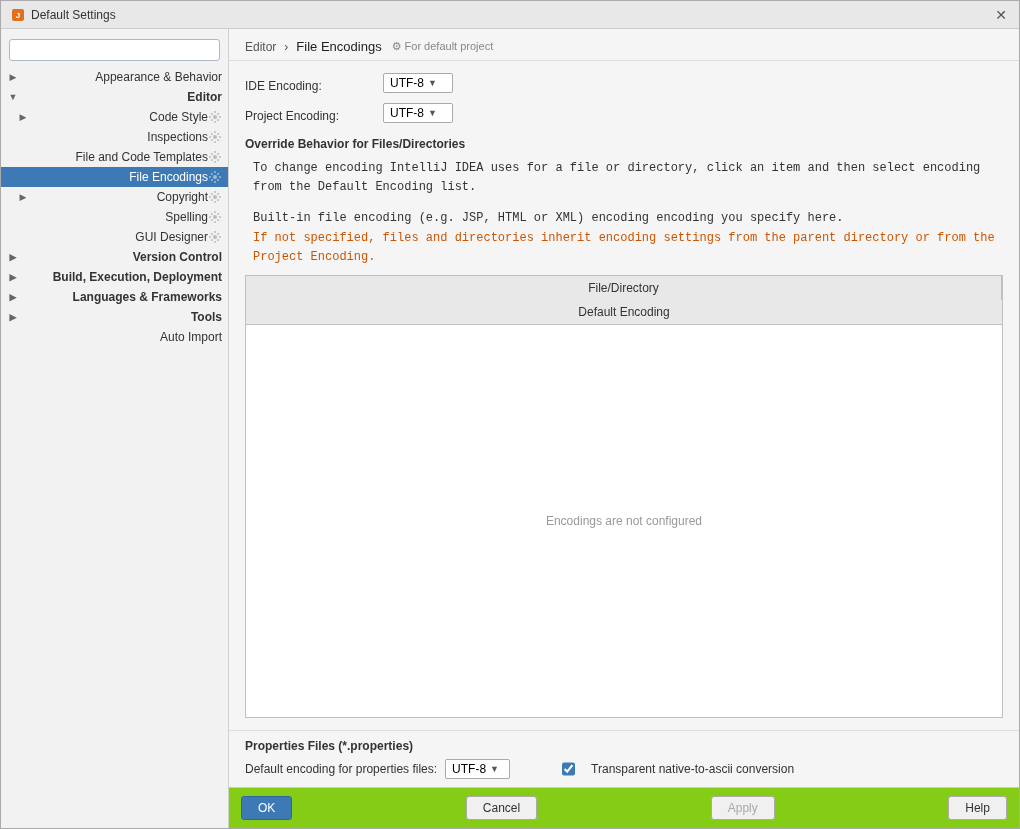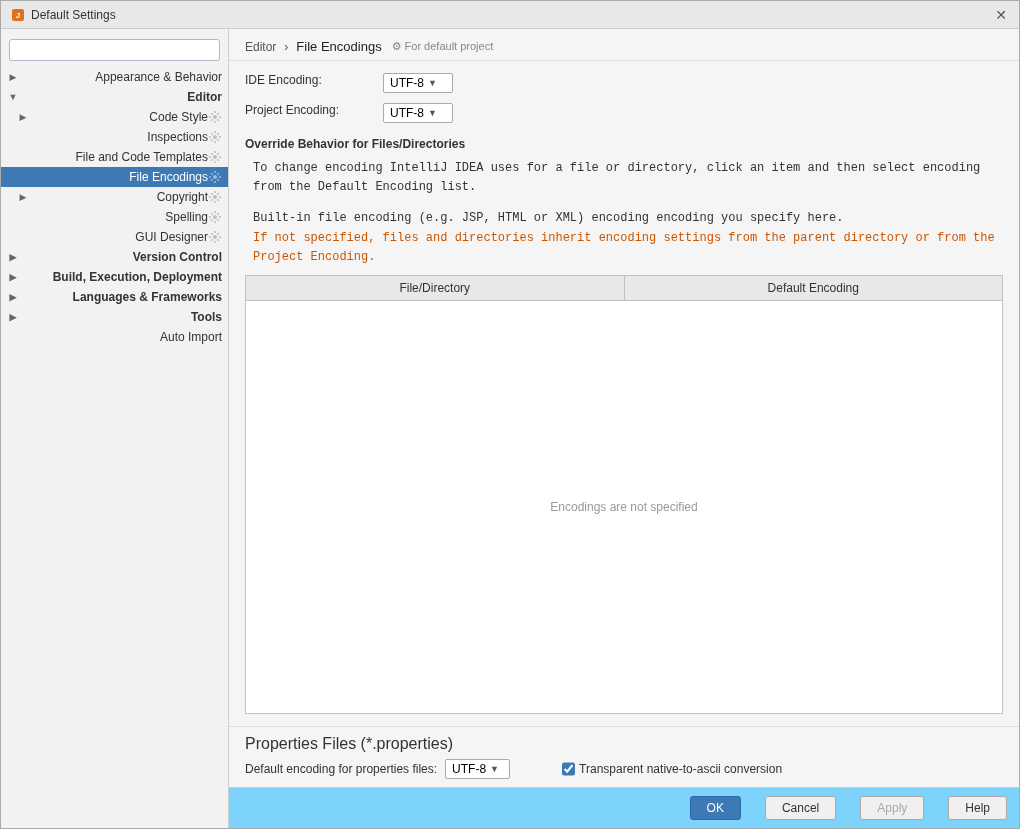--- a/index.html
+++ b/index.html
@@ -153,21 +153,21 @@
     .panel-body {
       flex: 1;
       padding: 12px 16px;
       display: flex;
       flex-direction: column;
       gap: 8px;
       overflow-y: auto;
     }
     .field-row {
       display: flex;
-      align-items: flex-start;
+      align-items: flex-end;
       gap: 8px;
       margin-bottom: 2px;
     }
     .field-label {
       font-size: 12px;
       color: #333;
       width: 130px;
     }
     .dropdown {
       background: white;
@@ -206,20 +206,21 @@
       border: 1px solid #c0c0c0;
       background: white;
       display: flex;
       flex-direction: column;
       min-height: 300px;
     }
     .table-header {
       display: flex;
       background: #e8e8e8;
       border-bottom: 1px solid #c0c0c0;
+      flex-direction: column;
     }
     .th {
       flex: 1;
       padding: 5px 8px;
       font-size: 12px;
       color: #333;
       border-right: 1px solid #c0c0c0;
       text-align: center;
     }
     .th:last-child {
@@ -232,22 +233,22 @@
       justify-content: center;
       color: #999;
       font-size: 12px;
     }
     .properties-section {
       border-top: 1px solid #ddd;
       padding: 8px 16px;
       background: #f5f5f5;
     }
     .properties-title {
-      font-size: 16px;
-      font-weight: normal;
+      font-size: 12px;
+      font-weight: bold;
       color: #333;
       margin-bottom: 6px;
     }
     .properties-row {
       display: flex;
       align-items: center;
       gap: 8px;
     }
     .properties-label {
       font-size: 12px;
@@ -260,38 +261,38 @@
       padding: 2px 6px;
       font-size: 12px;
       cursor: pointer;
       display: flex;
       align-items: center;
       gap: 4px;
       min-width: 65px;
     }
     .checkbox-row {
       display: flex;
-      gap: 4px;
+      gap: 16px;
       padding-left: 44px;
     }
     .checkbox-row input[type=checkbox] {
       accent-color: #3d7ab5;
     }
     .checkbox-label {
       font-size: 12px;
       color: #333;
     }
     
     .bottom-bar {
       padding: 8px 12px;
       display: flex;
-      justify-content: flex-end;
-      gap: 24px;
+      justify-content: space-between;
+      gap: 4px;
       border-top: 1px solid #ccc;
-      background: #7dd3fc;
+      background: #84cc16;
     }
     .btn {
       padding: 4px 16px;
       font-size: 12px;
       border: 1px solid #aaa;
       border-radius: 3px;
       cursor: pointer;
       background: #f0f0f0;
       color: #333;
     }
@@ -474,21 +475,21 @@
           <span>Built-in file encoding (e.g. JSP, HTML or XML) encoding encoding you specify here.</span><br>
           <span class="orange" style="color: #cc5500;">If not specified, files and directories inherit encoding settings from the parent directory or from the Project Encoding.</span>
         </div>
 
         <div class="table-container">
           <div class="table-header">
             <div class="th">File/Directory</div>
             <div class="th">Default Encoding</div>
           </div>
           <div class="table-body">
-            <span>Encodings are not specified</span>
+            <span>Encodings are not configured</span>
           </div>
         </div>
       </div>
 
       <div class="properties-section">
         <div class="properties-title">Properties Files (*.properties)</div>
         <div class="properties-row">
           <span class="properties-label">Default encoding for properties files:</span>
           <div class="dropdown-small">
             <span>UTF-8</span>

